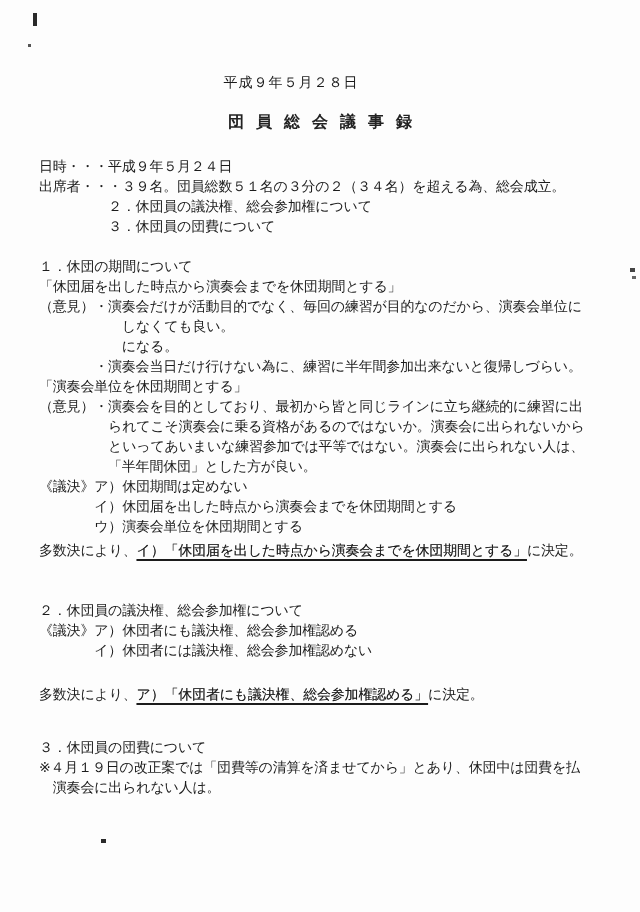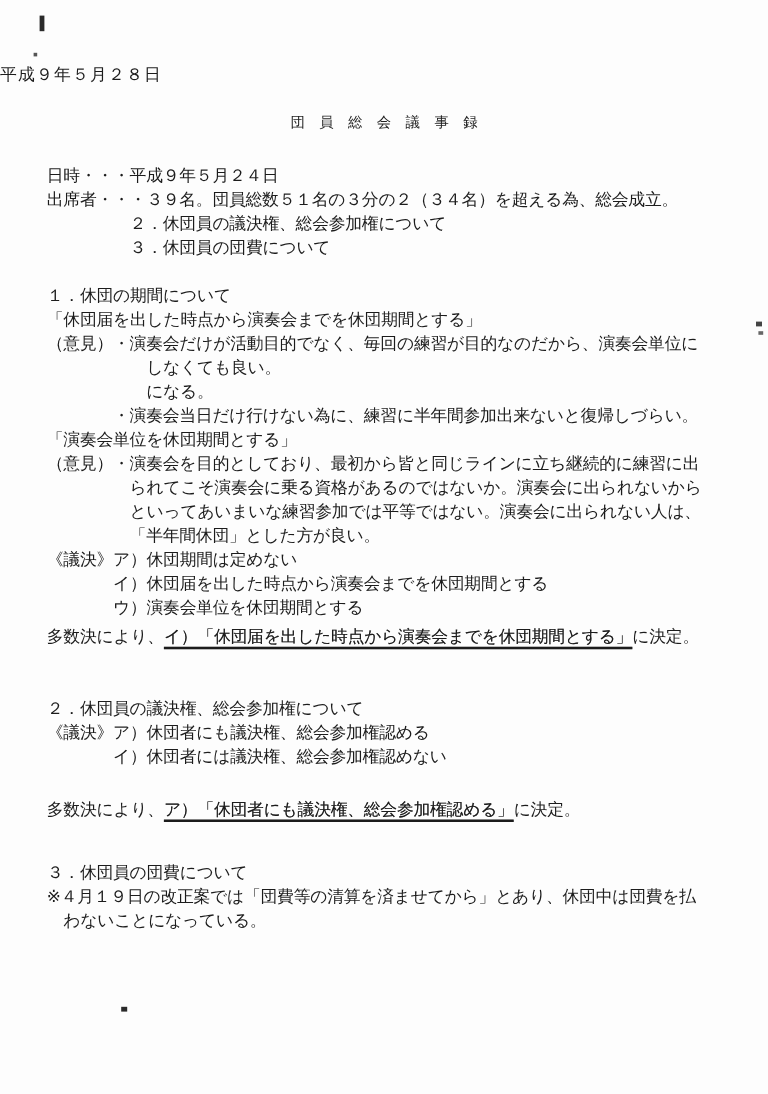--- a/index.html
+++ b/index.html
@@ -12,35 +12,36 @@
     width: 640px;
     height: 912px;
     background: #fdfdfd;
     color: #1c1c1c;
     font-family: "Liberation Sans", "DejaVu Sans", sans-serif;
     overflow: hidden;
   }
   .date-row {
     padding-top: 52px;
     padding-right: 58px;
-    text-align: left;
+    text-align: center;
     font-size: 14px;
     letter-spacing: 1px;
     height: 20px;
     line-height: 20px;
+    margin-top: 20px;
   }
   .title-row {
     margin-top: 16px;
     text-align: center;
     height: 28px;
     line-height: 28px;
   }
   .doc-title {
-    font-size: 12px;
-    font-weight: normal;
+    font-size: 16px;
+    font-weight: bold;
     letter-spacing: 12px;
     padding-left: 12px; 
     color: #222;
     text-align: center;
   }
   .content {
     margin-top: 20px;
     padding-left: 39px;
     font-size: 14px;
     letter-spacing: -0.2px;
@@ -125,16 +126,16 @@
     <div class="blank"></div>
     <div class="gap4"></div>
 
     <div class="line"><span>多数決により、</span><span class="decide-selected">ア）「休団者にも議決権、総会参加権認める」</span><span>に決定。</span></div>
 
     <div class="blank"></div>
     <div class="gap13"></div>
 
     <div class="line">３．休団員の団費について</div>
     <div class="line">※４月１９日の改正案では「団費等の清算を済ませてから」とあり、休団中は団費を払</div>
-    <div class="line">　わないことになっている。</div>
+    <div class="line">　演奏会に出られない人は。</div>
 
   </div>
 </div>
 
 </body></html>

